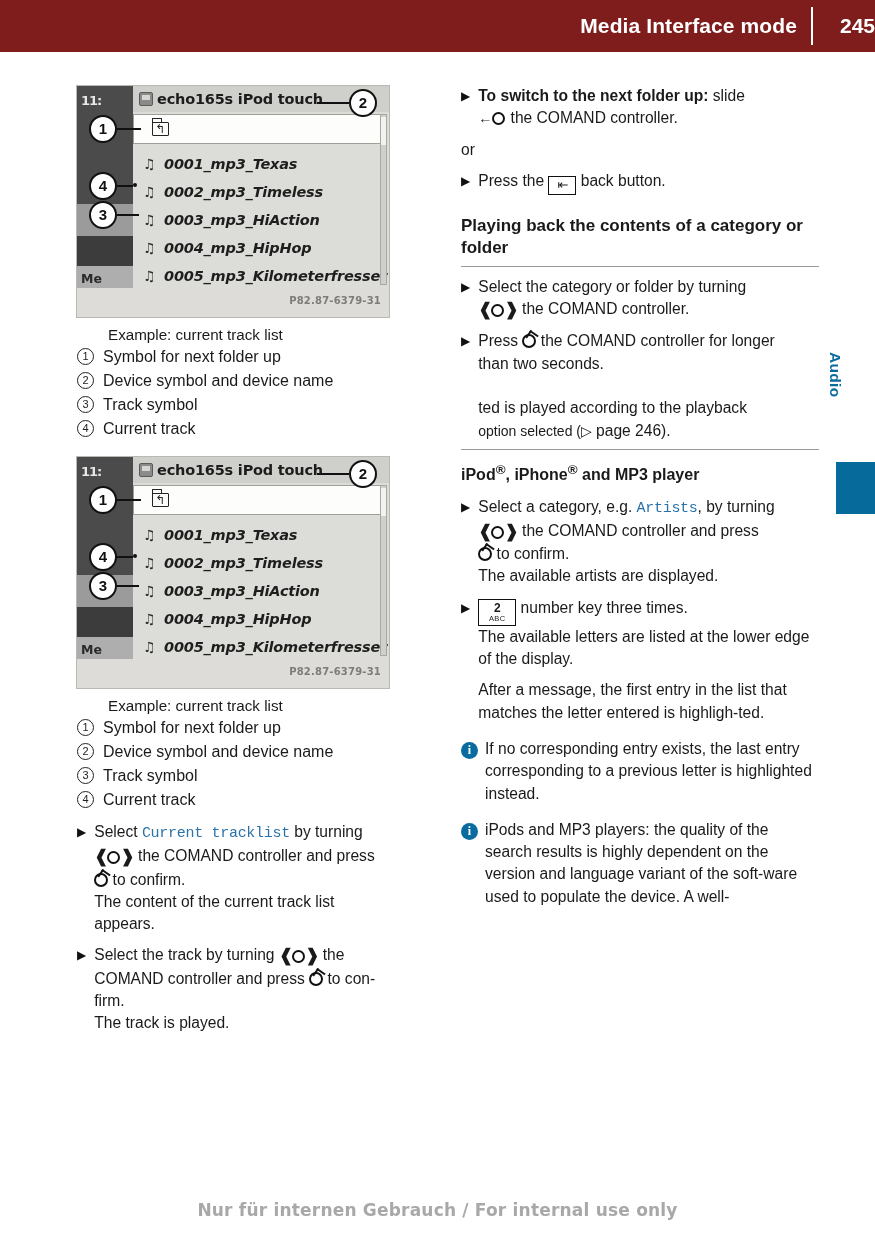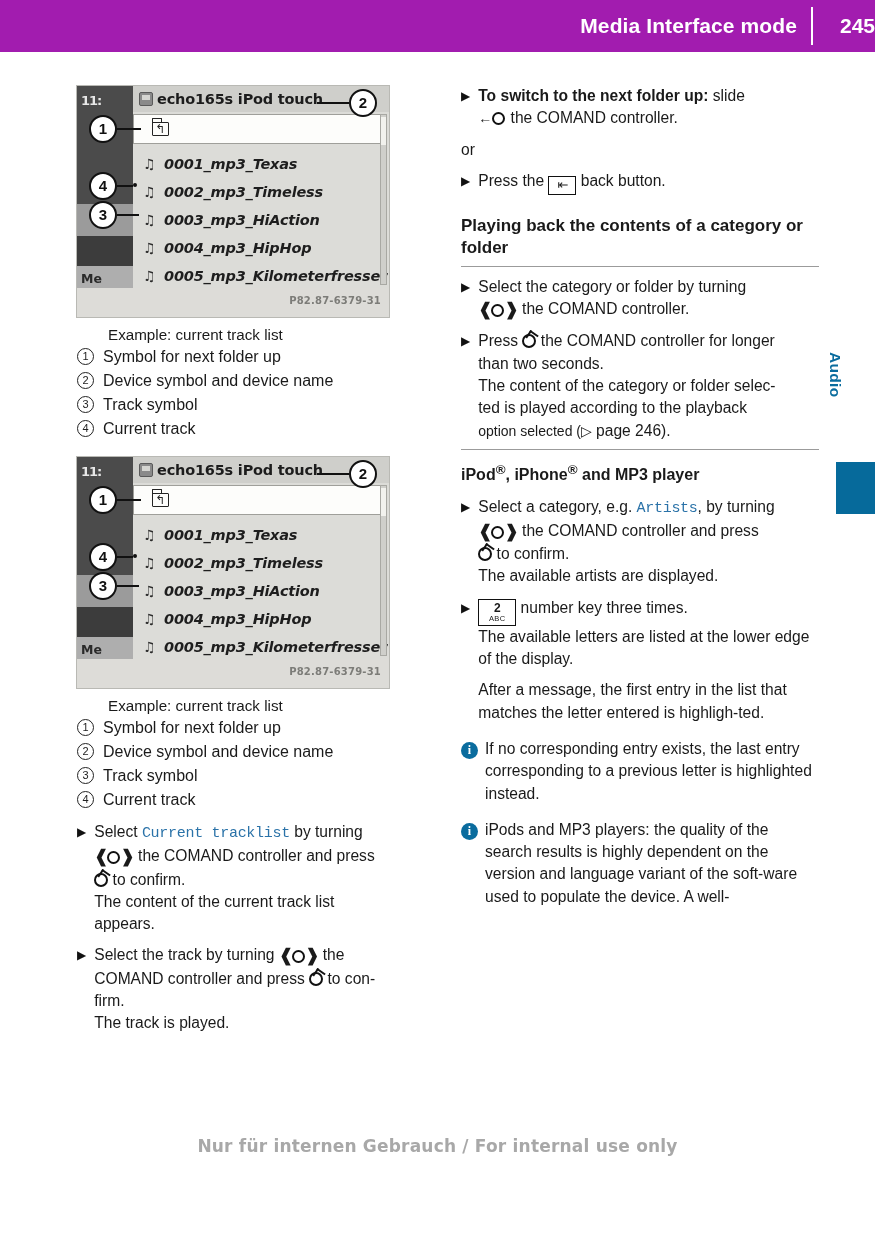--- a/index.html
+++ b/index.html
@@ -10,21 +10,21 @@
     font-family: "Liberation Sans", sans-serif;
     color: #1a1a1a;
     position: relative;
     overflow: hidden;
   }
 
   
   .header {
     position: absolute; top:0; left:0;
     width: 875px; height: 52px;
-    background: #a21caf;
+    background: #7f1d1d;
     display: flex; align-items: center; justify-content: flex-end;
   }
   .header-title {
     font-size: 21px; font-weight: bold; color:#fff;
     letter-spacing: .1px;
     padding-right: 14px;
   }
   .header-sep {
     width: 2px; height: 38px; background: #ffffff;
   }
@@ -253,21 +253,21 @@
     display:inline-block; border:1.5px solid #111;
     width:38px; height:27px; vertical-align:-8px;
     text-align:center; position:relative;
   }
   .numkey .n { font-size:12px; font-weight:bold; line-height:13px; display:block; margin-top:2px;}
   .numkey .a { font-size:7.5px; line-height:8px; display:block; letter-spacing:.3px;}
   .pageref { font-size:14px; }
 
   
   .footer {
-    position:absolute; left:0; top:1136px; width:875px;
+    position:absolute; left:0; top:1200px; width:875px;
     text-align:center;
     font-size:17px; color:#a8a8a8; font-weight:bold;
     font-family:"DejaVu Sans", sans-serif;
     letter-spacing:.2px;
   }
 </style>
 </head>
 <body>
 
 <div class="header">
@@ -522,21 +522,21 @@
       </div>
     </div>
 
     <div class="step">
       <span class="step-arrow">▶</span>
       <div class="step-body">
         <span>Press</span>
         <span class="press"></span>
         <span>the COMAND controller for longer</span><br>
         <span>than two seconds.</span><br>
-        <span>The content of the category or folder selec-</span><br>
+        <br>
         <span>ted is played according to the playback</span><br>
         <span class="pageref">option selected (▷</span>
         <span>page 246).</span>
       </div>
     </div>
 
     <div class="h2-rule"></div>
 
     <div class="h3">
       <span>iPod</span><sup>®</sup><span>, iPhone</span><sup>®</sup><span> and MP3 player</span>

